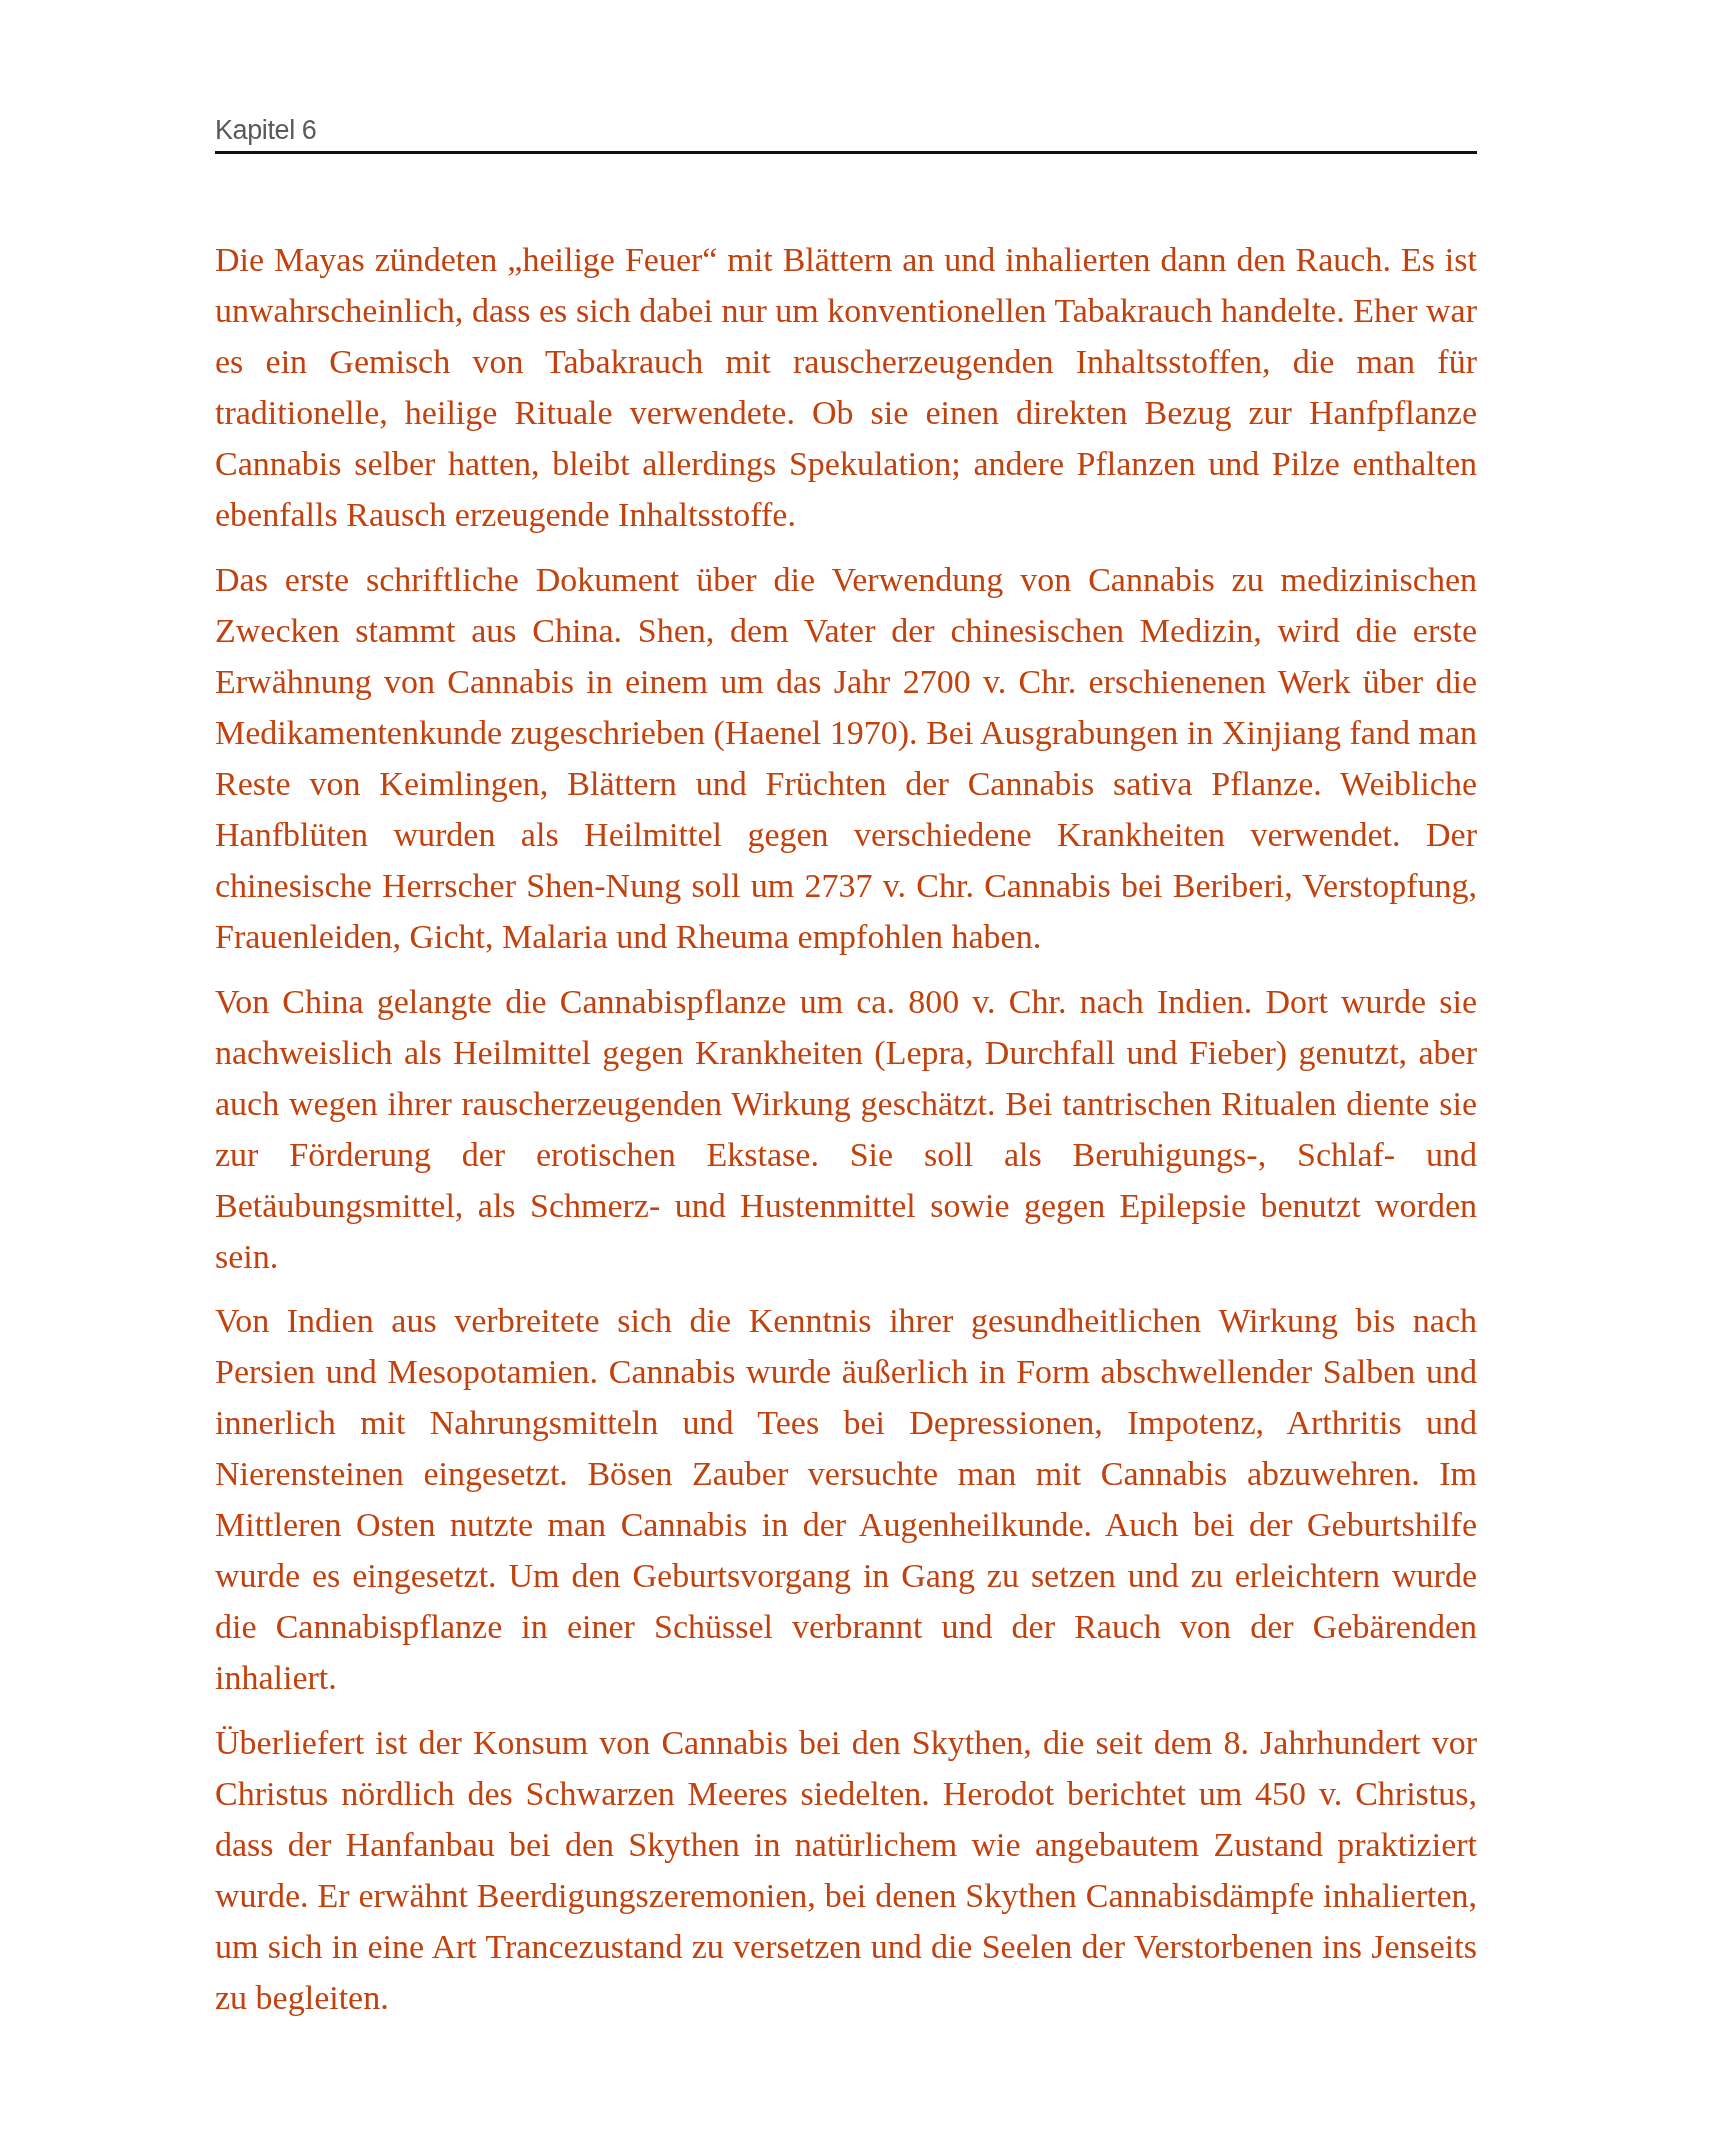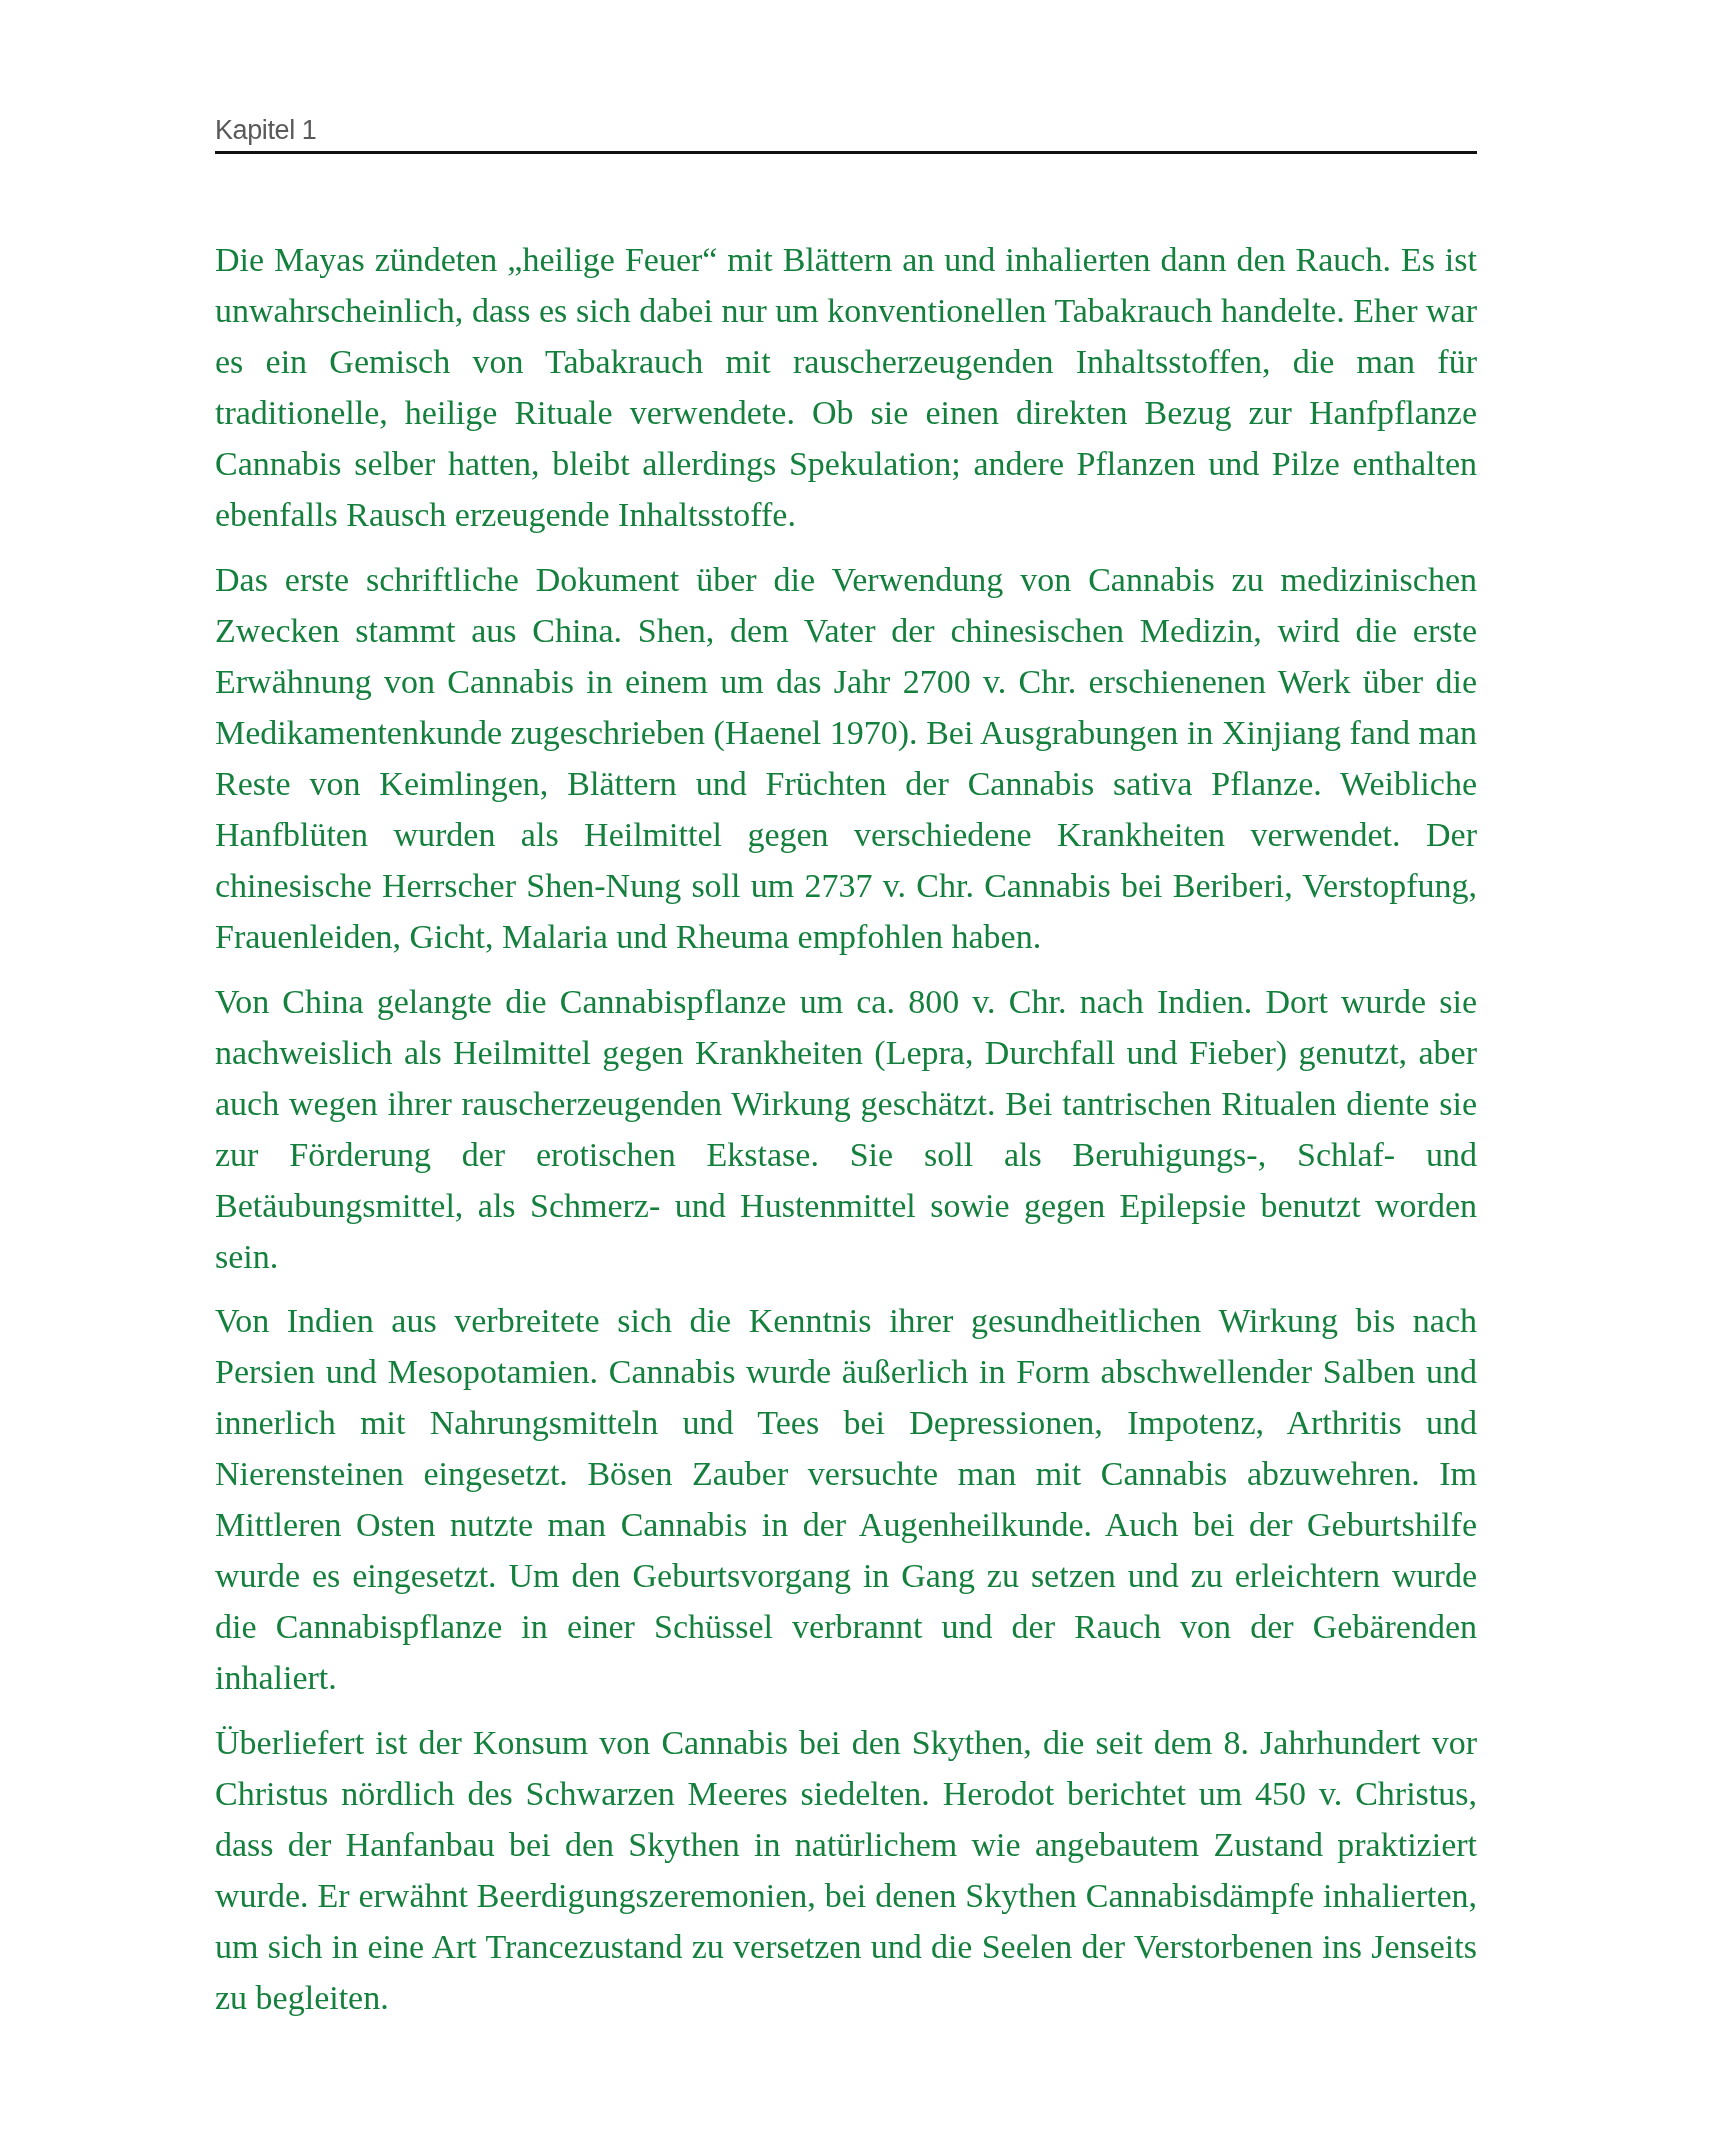--- a/index.html
+++ b/index.html
@@ -9,29 +9,29 @@
     font-family: "Liberation Sans", sans-serif;
     font-size: 27px; color: #5a5a5a; letter-spacing: -0.4px;
   }
   .head-rule {
     position: absolute; left: 215px; top: 151px; width: 1262px; height: 2.6px;
     background: #111111;
   }
   .body-text {
     position: absolute; left: 215px; top: 234px; width: 1262px;
     font-family: "Liberation Serif", serif;
-    font-size: 34px; line-height: 51px; color: #15803d;
+    font-size: 34px; line-height: 51px; color: #c2410c;
     text-align: justify; hyphens: manual;
   }
   .body-text p { margin: 0 0 13.8px 0; }
 </style>
 </head>
 <body>
 
-<div class="running-head">Kapitel 1</div>
+<div class="running-head">Kapitel 6</div>
 <div class="head-rule"></div>
 
 <div class="body-text">
   <p>Die Mayas zündeten „heilige Feuer“ mit Blättern an und inhalierten dann den Rauch. Es ist unwahrscheinlich, dass es sich dabei nur um konventionellen Tabakrauch handelte. Eher war es ein Gemisch von Tabakrauch mit rauscherzeugenden Inhaltsstoffen, die man für traditionelle, heilige Rituale verwendete. Ob sie einen direkten Bezug zur Hanfpflanze Cannabis selber hatten, bleibt allerdings Spekulation; andere Pflanzen und Pilze enthalten ebenfalls Rausch erzeugende Inhaltsstoffe.</p>
   <p>Das erste schriftliche Dokument über die Verwendung von Cannabis zu medizinischen Zwecken stammt aus China. Shen, dem Vater der chinesischen Medizin, wird die erste Erwähnung von Cannabis in einem um das Jahr 2700 v. Chr. erschienenen Werk über die Medikamentenkunde zugeschrieben (Haenel 1970). Bei Ausgrabungen in Xinjiang fand man Reste von Keimlingen, Blättern und Früchten der Cannabis sativa Pflanze. Weibliche Hanfblüten wurden als Heilmittel gegen verschiedene Krankheiten verwendet. Der chinesische Herrscher Shen-Nung soll um 2737 v. Chr. Cannabis bei Beriberi, Verstopfung, Frauenleiden, Gicht, Malaria und Rheuma empfohlen haben.</p>
   <p>Von China gelangte die Cannabispflanze um ca. 800 v. Chr. nach Indien. Dort wurde sie nachweislich als Heilmittel gegen Krankheiten (Lepra, Durchfall und Fieber) genutzt, aber auch wegen ihrer rauscherzeugenden Wirkung geschätzt. Bei tantrischen Ritualen diente sie zur Förderung der erotischen Ekstase. Sie soll als Beruhigungs-, Schlaf- und Betäubungsmittel, als Schmerz- und Hustenmittel sowie gegen Epilepsie benutzt worden sein.</p>
   <p>Von Indien aus verbreitete sich die Kenntnis ihrer gesundheitlichen Wirkung bis nach Persien und Mesopotamien. Cannabis wurde äußerlich in Form abschwellender Salben und innerlich mit Nahrungsmitteln und Tees bei Depressionen, Impotenz, Arthritis und Nierensteinen eingesetzt. Bösen Zauber versuchte man mit Cannabis abzuwehren. Im Mittleren Osten nutzte man Cannabis in der Augenheilkunde. Auch bei der Geburtshilfe wurde es eingesetzt. Um den Geburtsvorgang in Gang zu setzen und zu erleichtern wurde die Cannabispflanze in einer Schüssel verbrannt und der Rauch von der Gebärenden inhaliert.</p>
   <p>Überliefert ist der Konsum von Cannabis bei den Skythen, die seit dem 8. Jahrhundert vor Christus nördlich des Schwarzen Meeres siedelten. Herodot berichtet um 450 v. Christus, dass der Hanfanbau bei den Skythen in natürlichem wie angebautem Zustand praktiziert wurde. Er erwähnt Beerdigungszeremonien, bei denen Skythen Cannabisdämpfe inhalierten, um sich in eine Art Trancezustand zu versetzen und die Seelen der Verstorbenen ins Jenseits zu begleiten.</p>
 </div>
 

